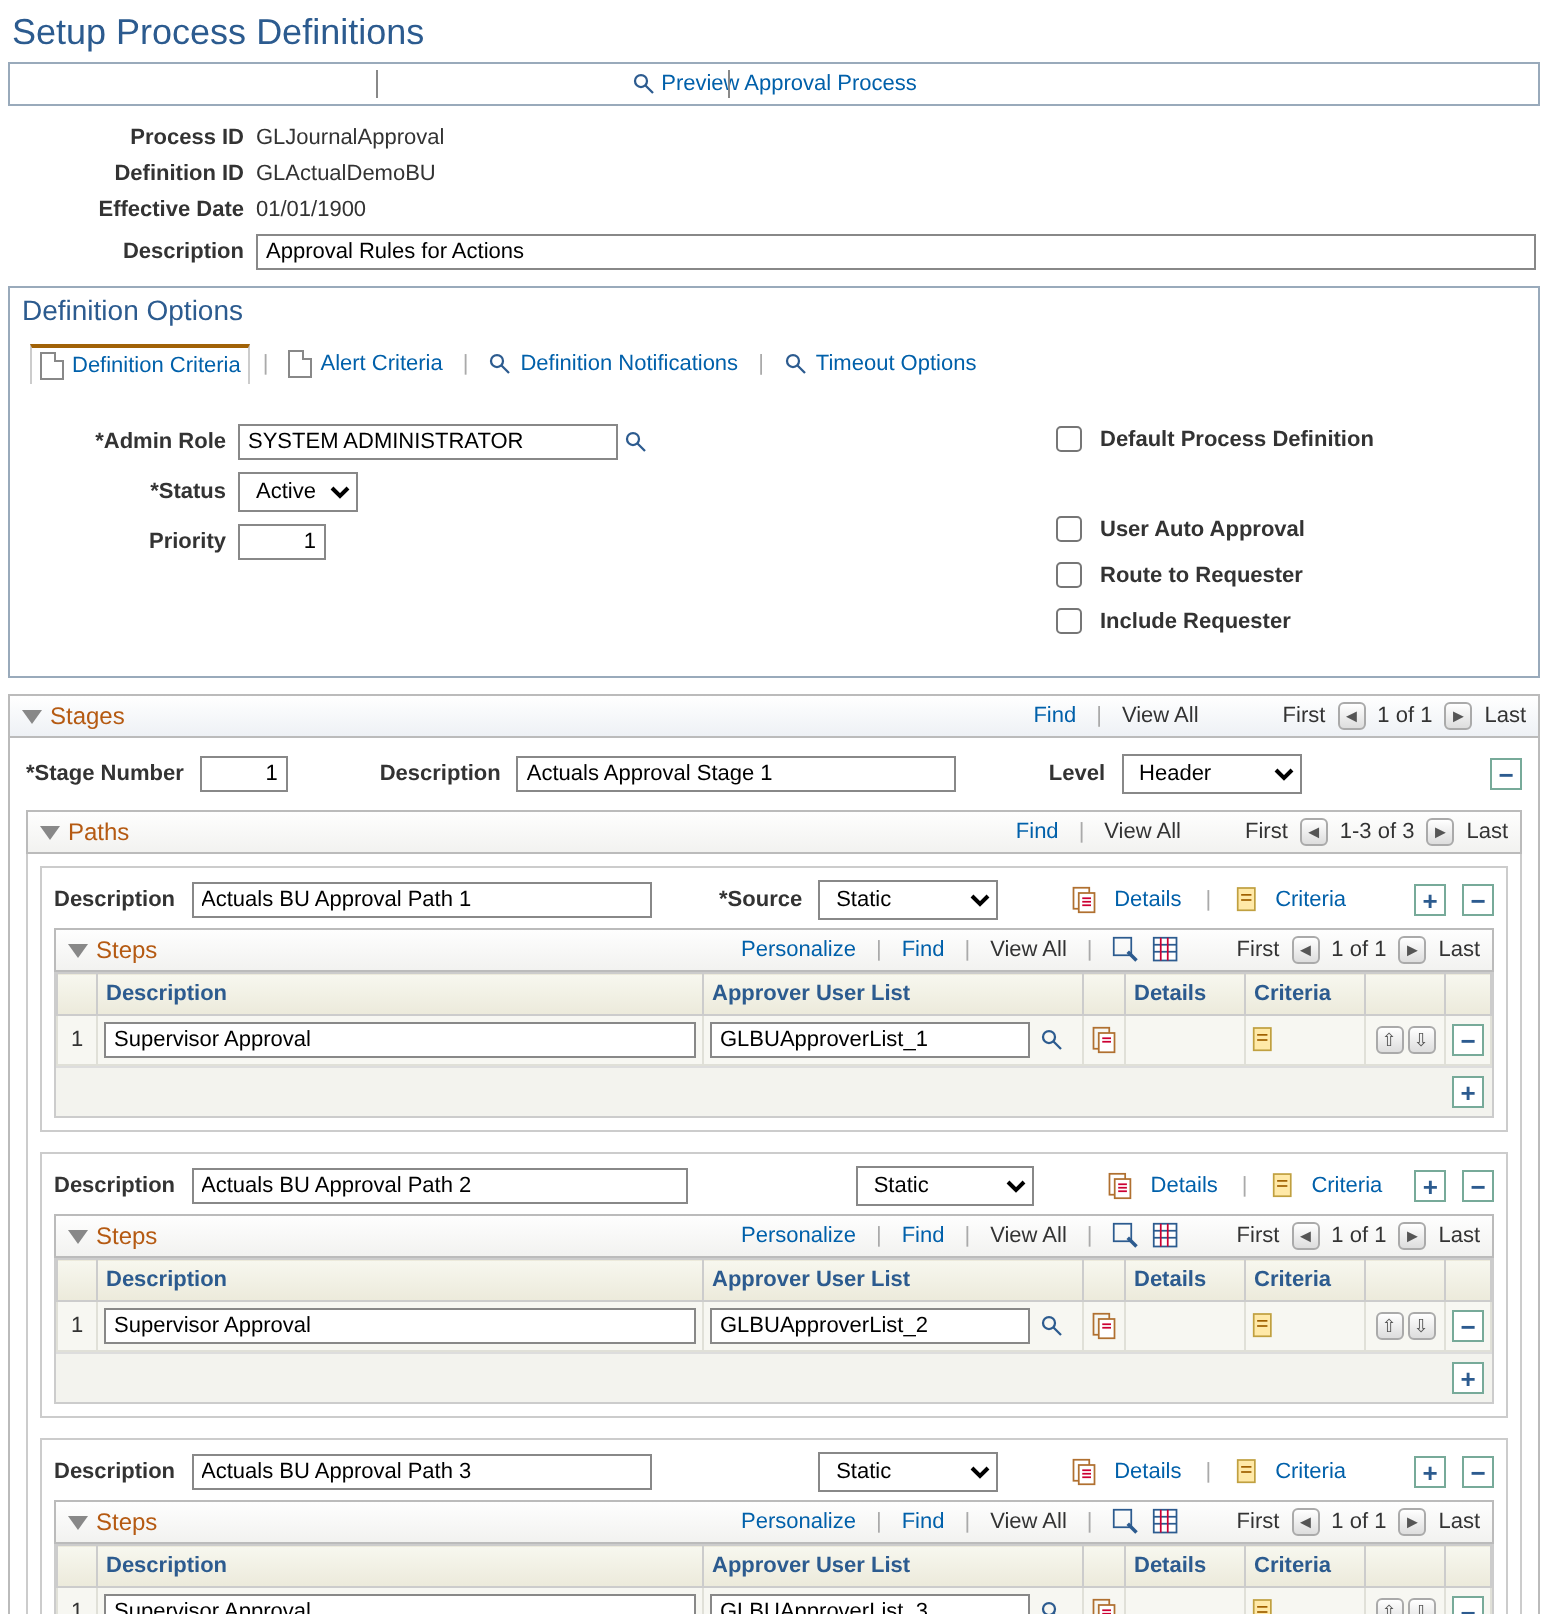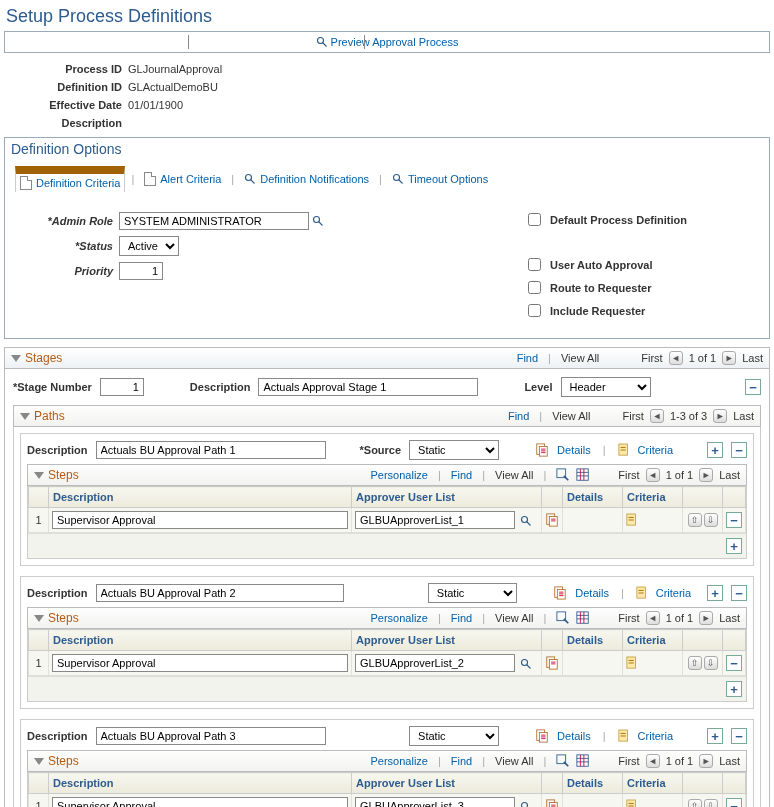--- a/index.html
+++ b/index.html
@@ -73,42 +73,42 @@
   .tab-item {
     display: inline-flex;
     align-items: center;
     gap: 4px;
     color: #0060aa;
     cursor: pointer;
     padding: 2px 4px;
   }
   .tab-item.active {
     border: 1px solid #ccc;
-    border-top: 8px solid #a16207;
+    border-top: 2px solid #a16207;
     border-bottom: none;
     background: #fff;
   }
   .tab-sep { color: #aaa; }
   .icon-sq {
     width: 12px; height: 14px;
     display: inline-block;
     border: 1px solid #888;
     position: relative;
     background: #fff;
   }
   .icon-sq::after{
     content:"";position:absolute;right:-1px;top:-1px;width:4px;height:4px;
     border-left:1px solid #888;border-bottom:1px solid #888;background:#fff;
   }
   .admin-block {
     display: flex;
     padding: 8px 10px 14px 10px;
     gap: 60px;
   }
-  .admin-left .field-row .label { width: 98px; font-style: italic; }
+  .admin-left .field-row .label { width: 98px; }
   .check-row { display: flex; align-items: center; gap: 6px; margin: 4px 0; }
   .check-row label { font-weight: bold; }
   .section-hdr {
     display: flex;
     align-items: center;
     justify-content: space-between;
     border: 1px solid #bbb;
     background: linear-gradient(#fff,#eef1f5);
     padding: 3px 6px;
     margin-top: 8px;
@@ -193,20 +193,21 @@
   <div class="field-row">
     <span class="label">Definition ID</span>
     <span class="value">GLActualDemoBU</span>
   </div>
   <div class="field-row">
     <span class="label">Effective Date</span>
     <span class="value">01/01/1900</span>
   </div>
   <div class="field-row">
     <span class="label">Description</span>
+    <input type="text" style="width: 640px;" value="Approval Rules for Actions">
   </div>
 </div>
 
 <div class="def-options">
   <div class="def-options-title">Definition Options</div>
   <div class="tabs-row">
     <span class="tab-item active">
       <span class="icon-sq"></span>
       <span>Definition Criteria</span>
     </span>

